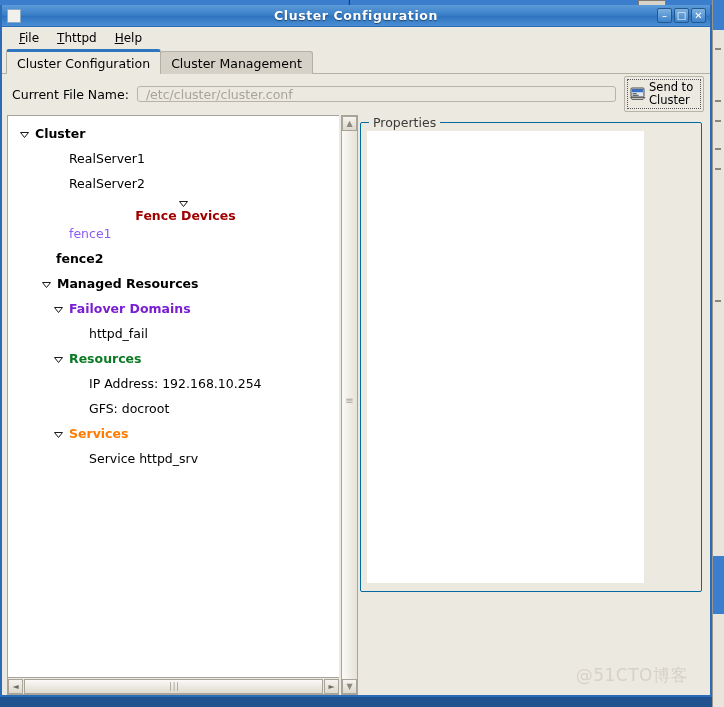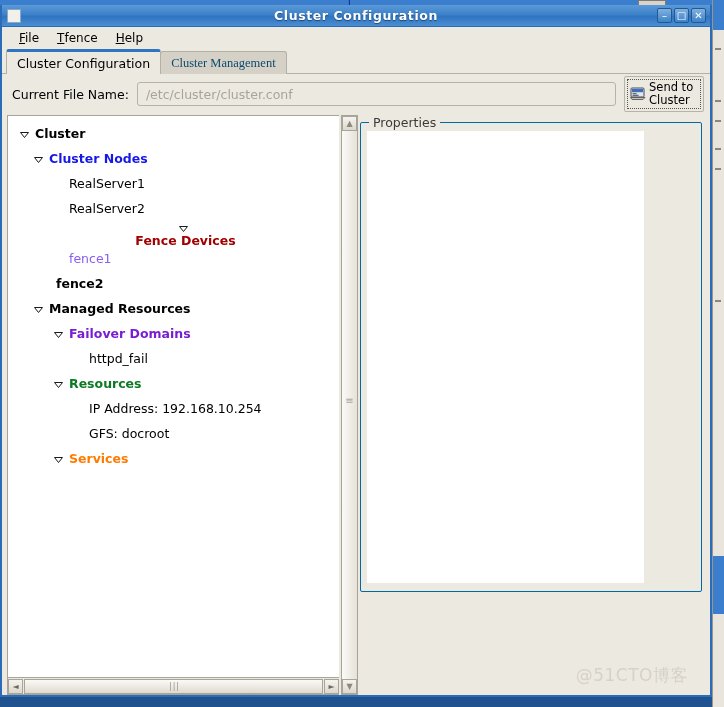--- a/index.html
+++ b/index.html
@@ -121,37 +121,36 @@
     position: relative; z-index: 1;
   }
   .tab.active {
     background: #ece9e1;
     border-top: 3px solid #2f74bf;
     height: 25px;
     z-index: 3;
   }
   .tab.inactive {
     background: #d6d1c6;
-    color: #0c4a6e;
+    color: #000000;
     z-index: 2;
-    font-family: Liberation Serif, serif;
   }
 
   
   #filerow {
     flex: 0 0 40px;
     display: flex; align-items: center;
     padding: 0 6px 0 10px;
     gap: 8px;
     background: #ece9e1;
   }
   #filerow .flabel { font-size: 12.5px; color: #000; white-space: nowrap; }
   #filerow .finput {
     flex: 1;
-    height: 24px;
+    height: 16px;
     background: #ece9e1;
     border: 1px solid #b8b3a8;
     border-radius: 3px;
     display: flex; align-items: center;
     padding: 0 8px;
     font-size: 12.5px;
     color: #a8a49a;
   }
   #sendbtn {
     width: 80px; height: 36px;
@@ -336,21 +335,21 @@
       <div class="wtitle">Cluster Configuration</div>
       <div class="wbtns">
         <div class="wbtn">–</div>
         <div class="wbtn">□</div>
         <div class="wbtn">✕</div>
       </div>
     </div>
 
     <div id="menubar">
       <div class="mi"><u>F</u><span>ile</span></div>
-      <div class="mi"><u>T</u><span>fence</span></div>
+      <div class="mi"><u>T</u><span>httpd</span></div>
       <div class="mi"><u>H</u><span>elp</span></div>
     </div>
 
     <div id="tabstrip">
       <div class="tab active">Cluster Configuration</div>
       <div class="tab inactive">Cluster Management</div>
     </div>
 
     <div id="filerow">
       <div class="flabel">Current File Name:</div>
@@ -378,28 +377,20 @@
         <div id="treewrap">
           <div id="tree">
               <div class="trow" style="padding-left: 10px;">
                 <span class="twist">
                   <svg width="13" height="13" viewBox="0 0 13 13">
                     <path d="M2.5 4.5 L10.5 4.5 L6.5 9.5 Z" fill="none" stroke="#1a1a1a" stroke-width="1"></path>
                   </svg>
                 </span>
                 <span class="tlabel b" style="color: rgb(0, 0, 0);">Cluster</span>
               </div>
-              <div class="trow" style="padding-left: 24px;">
-                <span class="twist">
-                  <svg width="13" height="13" viewBox="0 0 13 13">
-                    <path d="M2.5 4.5 L10.5 4.5 L6.5 9.5 Z" fill="none" stroke="#1a1a1a" stroke-width="1"></path>
-                  </svg>
-                </span>
-                <span class="tlabel b" style="color: rgb(23, 23, 230);">Cluster Nodes</span>
-              </div>
               <div class="trow" style="padding-left: 44px;">
                 <span class="twist"></span>
                 <span class="tlabel" style="color: rgb(0, 0, 0);">RealServer1</span>
               </div>
               <div class="trow" style="padding-left: 44px;">
                 <span class="twist"></span>
                 <span class="tlabel" style="color: rgb(0, 0, 0);">RealServer2</span>
               </div>
               <div class="trow" style="padding-left: 24px; flex-direction: column;">
                 <span class="twist">
@@ -410,21 +401,21 @@
                 <span class="tlabel b" style="color: rgb(160, 0, 0);">Fence Devices</span>
               </div>
               <div class="trow" style="padding-left: 44px;">
                 <span class="twist"></span>
                 <span class="tlabel" style="color: #8b5cf6;">fence1</span>
               </div>
               <div class="trow" style="padding-left: 31px; font-weight: bold;">
                 <span class="twist"></span>
                 <span class="tlabel" style="color: rgb(0, 0, 0);">fence2</span>
               </div>
-              <div class="trow" style="padding-left: 24px; align-items: center;">
+              <div class="trow" style="padding-left: 32px; align-items: center;">
                 <span class="twist">
                   <svg width="13" height="13" viewBox="0 0 13 13">
                     <path d="M2.5 4.5 L10.5 4.5 L6.5 9.5 Z" fill="none" stroke="#1a1a1a" stroke-width="1"></path>
                   </svg>
                 </span>
                 <span class="tlabel b" style="color: rgb(0, 0, 0);">Managed Resources</span>
               </div>
               <div class="trow" style="padding-left: 44px;">
                 <span class="twist">
                   <svg width="13" height="13" viewBox="0 0 13 13">
@@ -453,20 +444,24 @@
                 <span class="twist"></span>
                 <span class="tlabel" style="color: rgb(0, 0, 0);">GFS:  docroot</span>
               </div>
               <div class="trow" style="padding-left: 44px;">
                 <span class="twist">
                   <svg width="13" height="13" viewBox="0 0 13 13">
                     <path d="M2.5 4.5 L10.5 4.5 L6.5 9.5 Z" fill="none" stroke="#1a1a1a" stroke-width="1"></path>
                   </svg>
                 </span>
                 <span class="tlabel b" style="color: rgb(255, 123, 0);">Services</span>
+              </div>
+              <div class="trow" style="padding-left: 64px;">
+                <span class="twist"></span>
+                <span class="tlabel" style="color: rgb(0, 0, 0);">Service httpd_srv</span>
               </div>
             </div>
         </div>
         <div id="hscroll">
           <div class="harrow">◄</div>
           <div id="hthumb">
             <span class="grip">∣∣∣</span>
           </div>
           <div class="harrow">►</div>
         </div>

